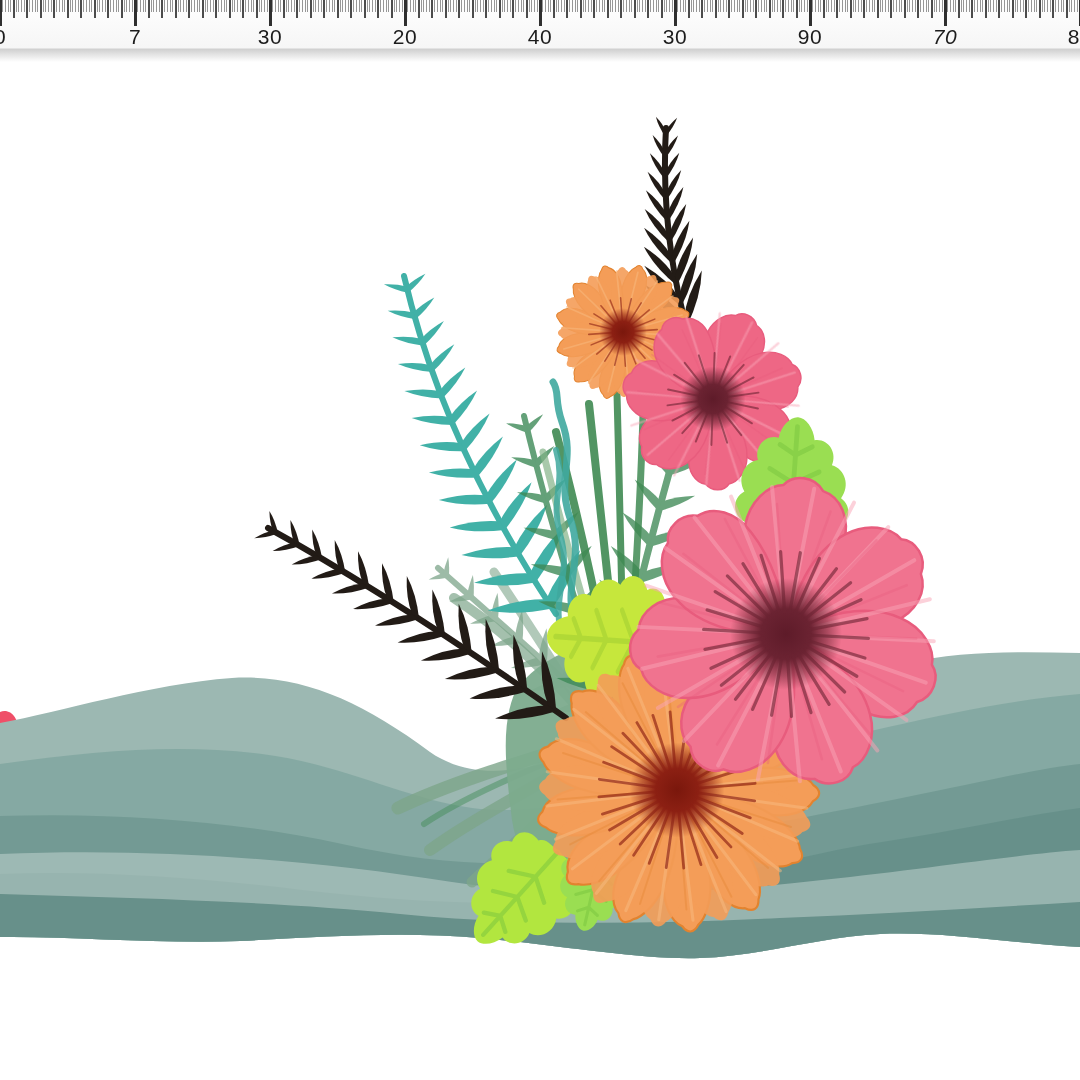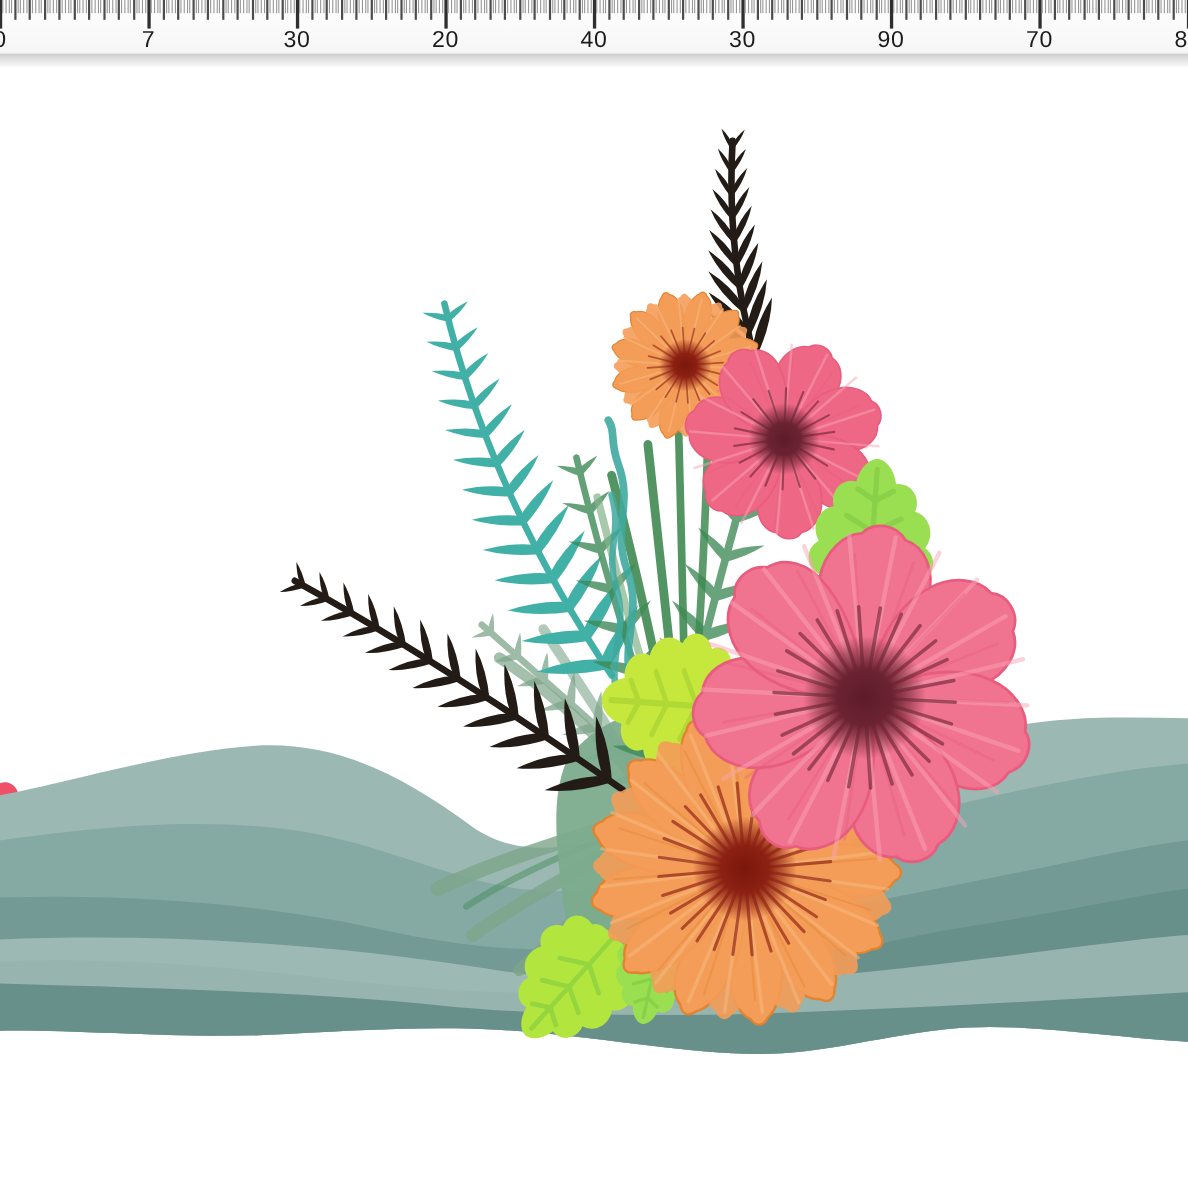--- a/index.html
+++ b/index.html
@@ -976,17 +976,17 @@
       <div class="tick" style="left: 1074.1px;"></div>
       <div class="tick" style="left: 1076.8px;"></div>
       <div class="tick major" style="left: 1078.5px;"></div>
       <div class="rlabel" style="left: 0px;">0</div>
       <div class="rlabel" style="left: 135px;">7</div>
       <div class="rlabel" style="left: 270px;">30</div>
       <div class="rlabel" style="left: 405px;">20</div>
       <div class="rlabel" style="left: 540px;">40</div>
       <div class="rlabel" style="left: 675px;">30</div>
       <div class="rlabel" style="left: 810px;">90</div>
-      <div class="rlabel" style="left: 945px;">70</div>
+      <div class="rlabel" style="left: 945px; font-style: italic;">70</div>
       <div class="rlabel" style="left: 1080px;">80</div>
     </div>
   <div class="ruler-shadow"></div>
 </div>
 
 </body></html>

